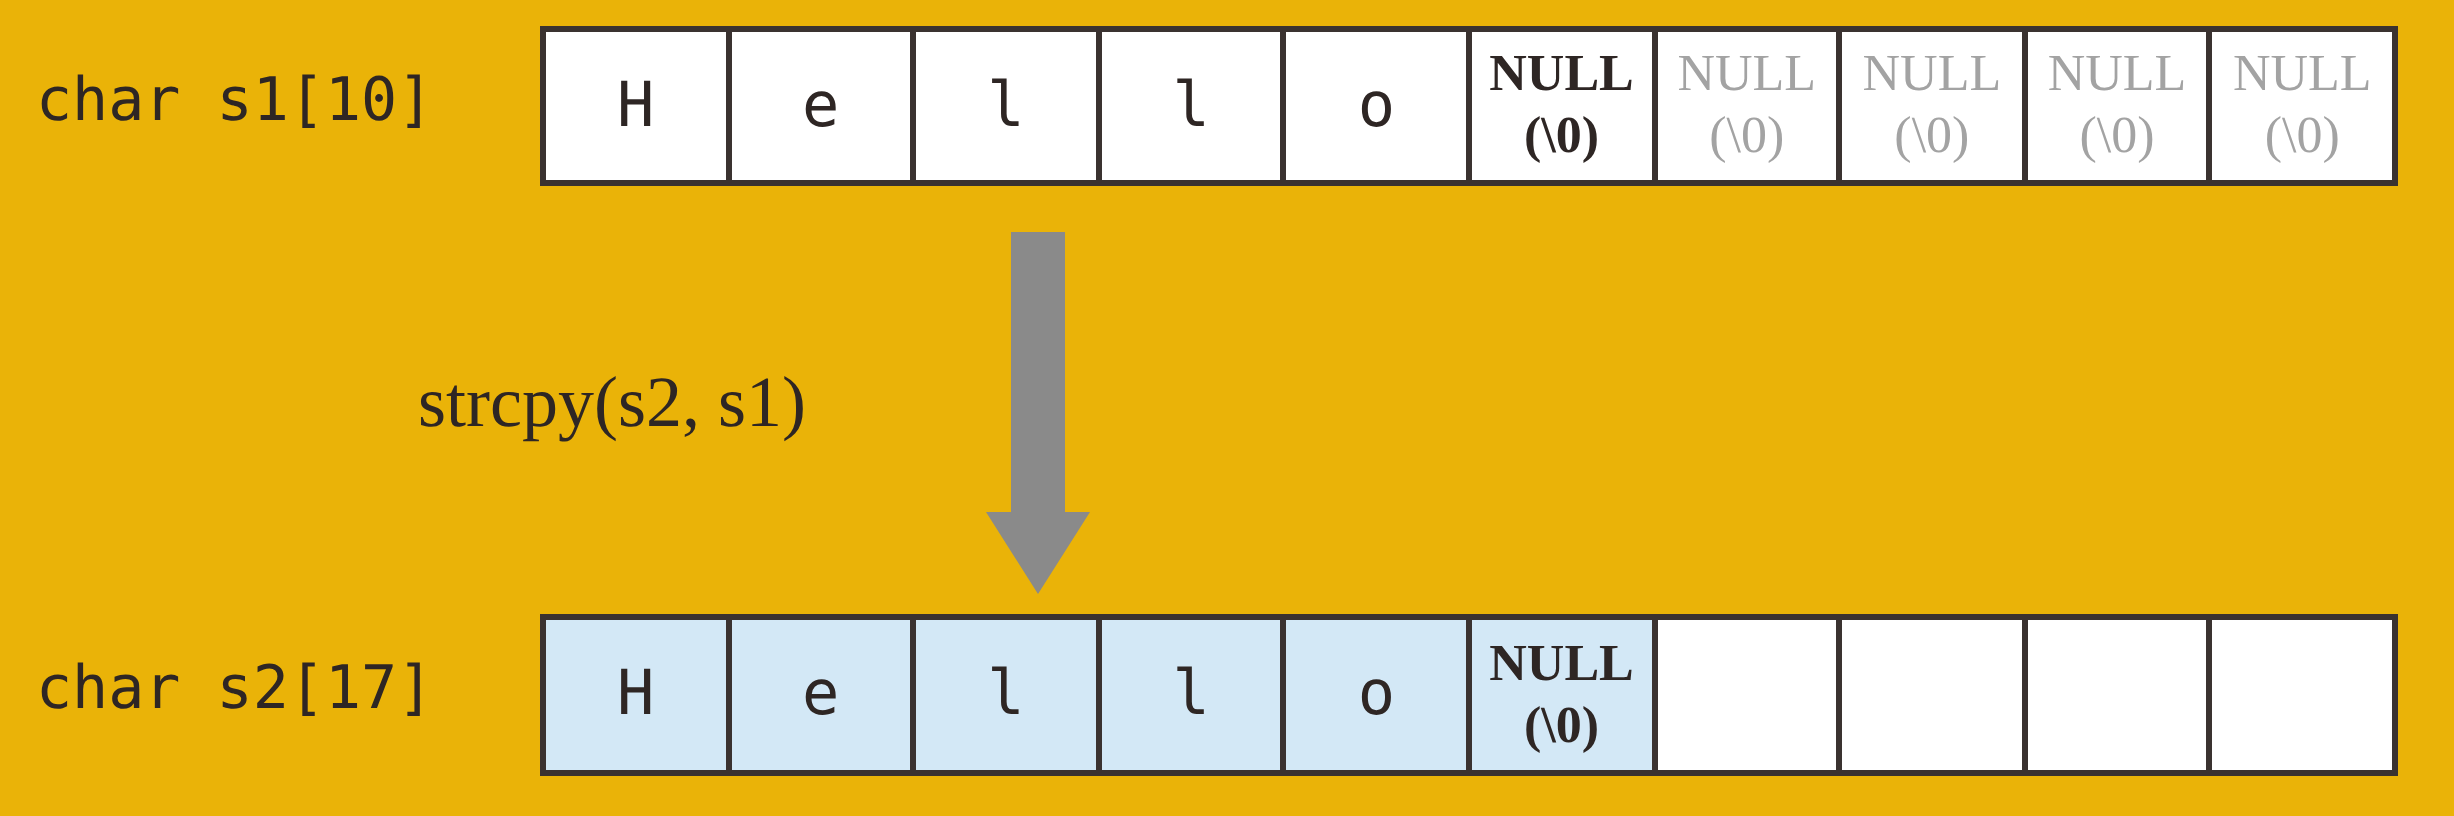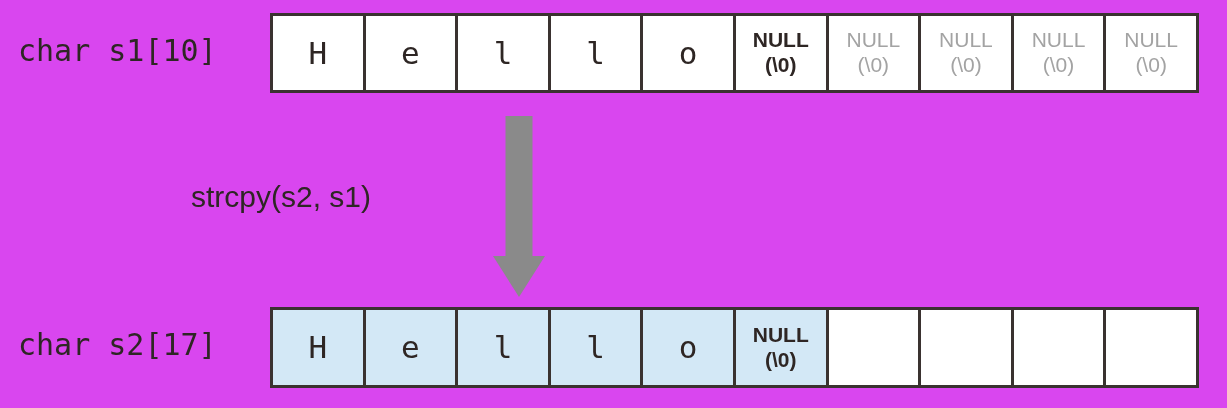--- a/index.html
+++ b/index.html
@@ -4,21 +4,21 @@
 <style>
   html, body {
     margin: 0;
     padding: 0;
     background: #ffffff;
   }
   #canvas {
     position: relative;
     width: 1227px;
     height: 408px;
-    background: #d946ef;
+    background: #eab308;
     font-family: "DejaVu Sans Mono", "Liberation Mono", monospace;
     overflow: hidden;
   }
 
   
   .row-label {
     position: absolute;
     font-family: "DejaVu Sans Mono", "Liberation Mono", monospace;
     font-size: 30px;
     color: #2e2624;
@@ -53,22 +53,22 @@
   }
   .cell.filled { background: #d3e8f6; }
 
   .cell .ch {
     font-family: "DejaVu Sans Mono", "Liberation Mono", monospace;
     font-size: 31px;
     color: #2e2624;
     line-height: 1;
   }
   .cell .nul {
-    font-family: Liberation Sans, sans-serif;
-    font-size: 21px;
+    font-family: Liberation Serif, serif;
+    font-size: 26px;
     font-weight: bold;
     color: #2e2624;
     line-height: 1.18;
     text-align: center;
     white-space: pre;
   }
   .cell .nul.dim {
     color: #a3a3a3;
     font-weight: normal;
   }
@@ -78,24 +78,24 @@
     position: absolute;
     left: 492px;
     top: 116px;
     width: 54px;
     height: 182px;
   }
   #arrow svg { display: block; }
 
   #strcpy-label {
     position: absolute;
-    left: 191px;
+    left: 209px;
     top: 180px;
-    font-family: Liberation Sans, sans-serif;
-    font-size: 30px;
+    font-family: Liberation Serif, serif;
+    font-size: 36px;
     color: #2e2624;
     white-space: pre;
   }
 </style>
 </head>
 <body>
 
 <div id="canvas">
 
   <div class="row-label" id="label-s1">char s1[10]</div>

